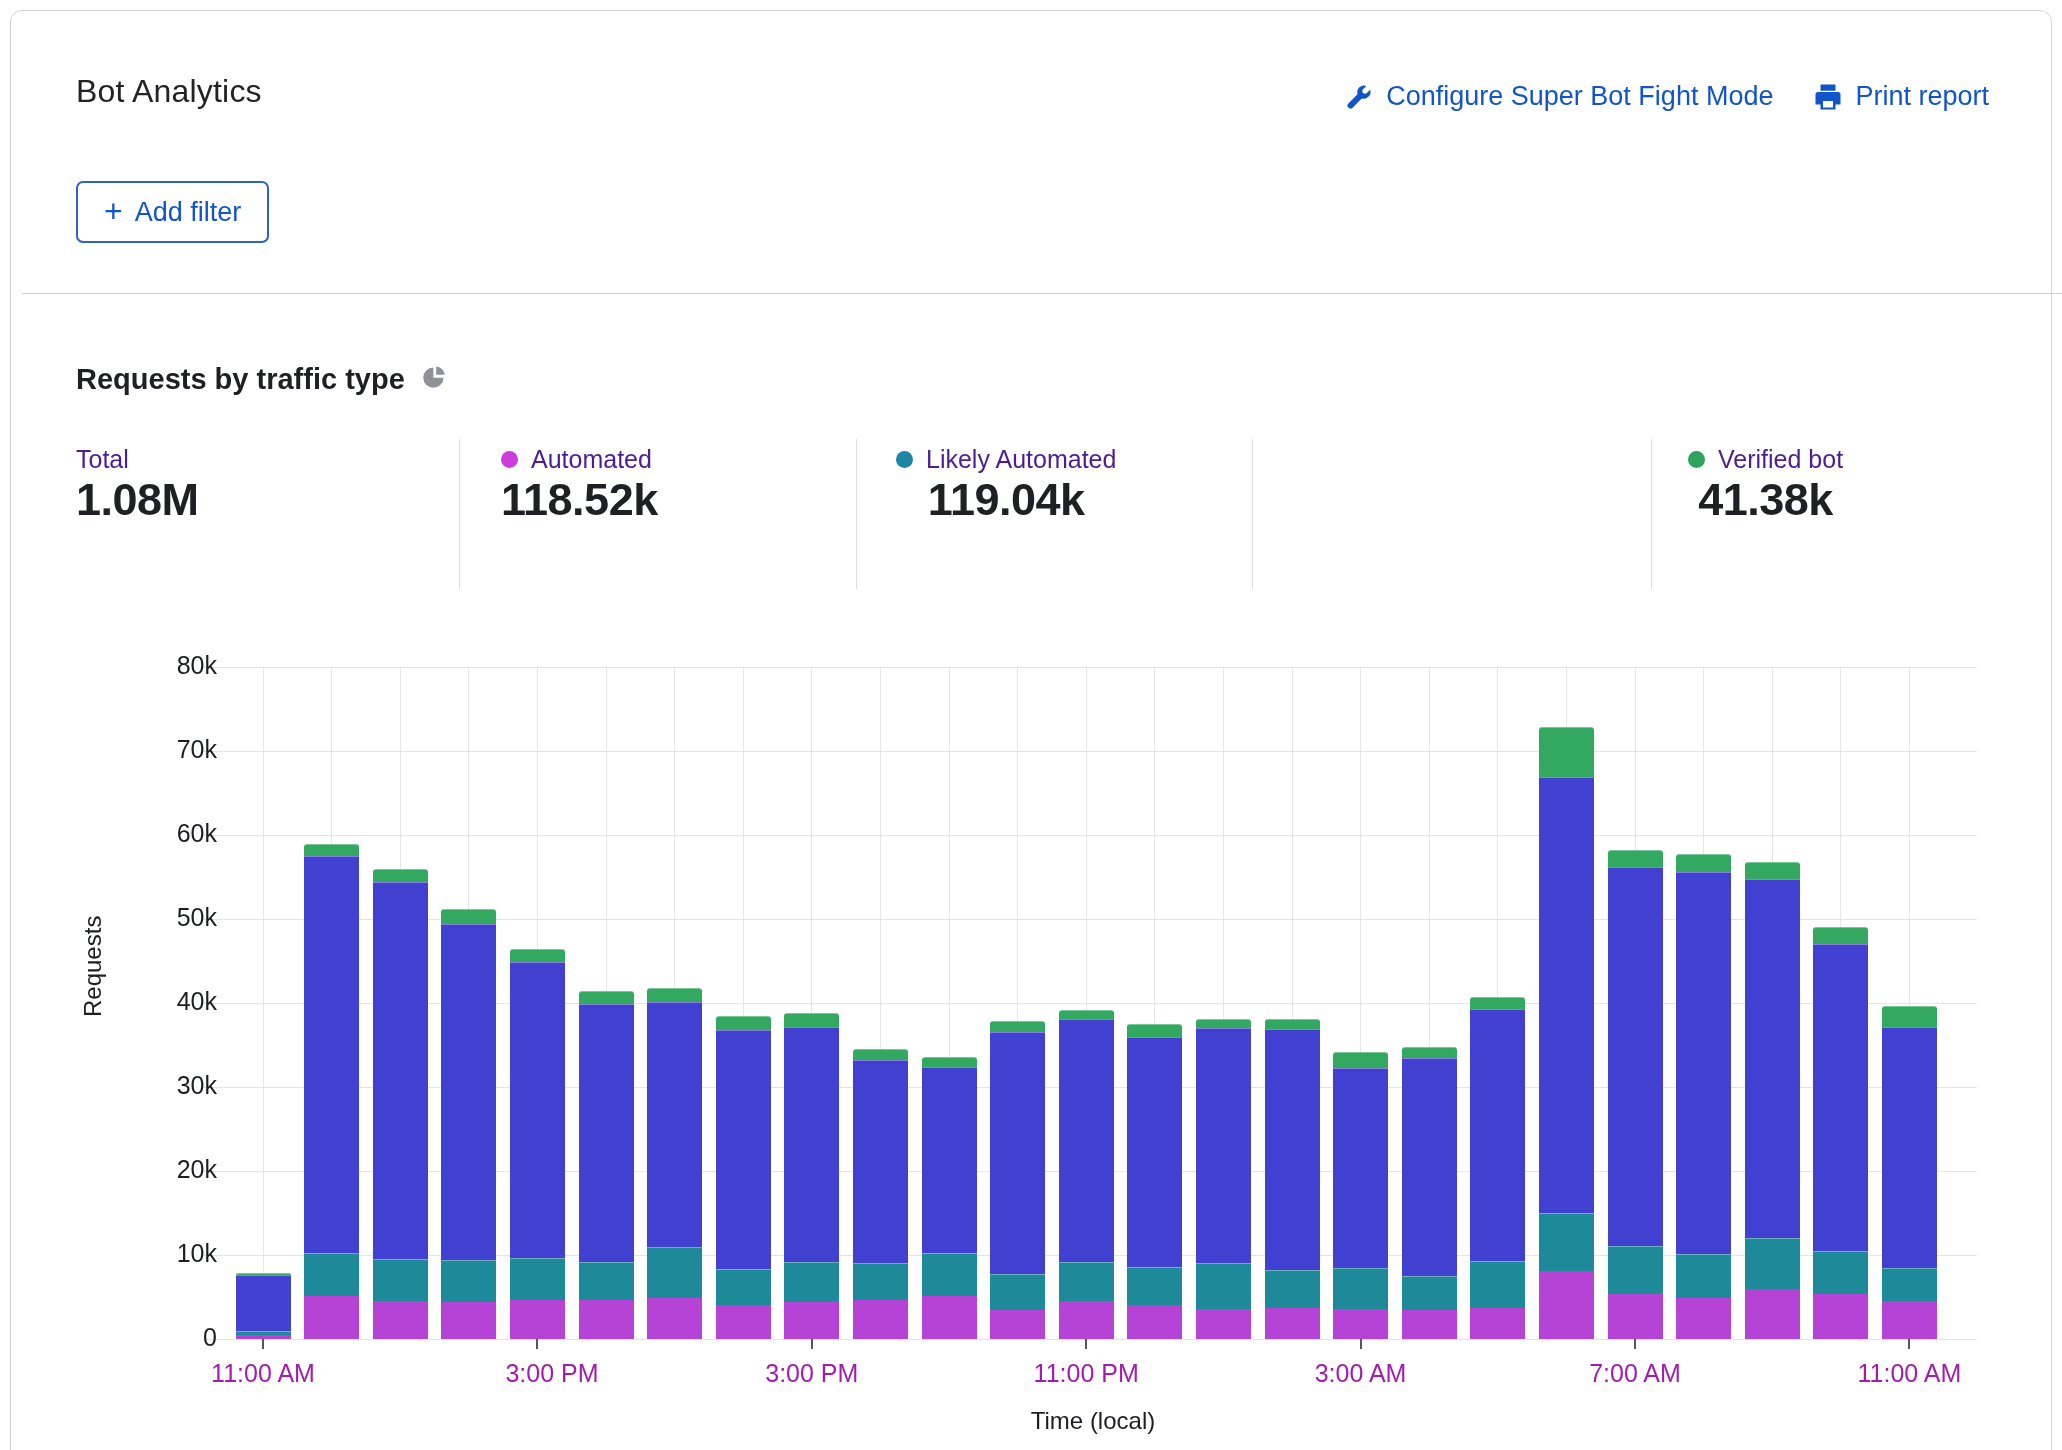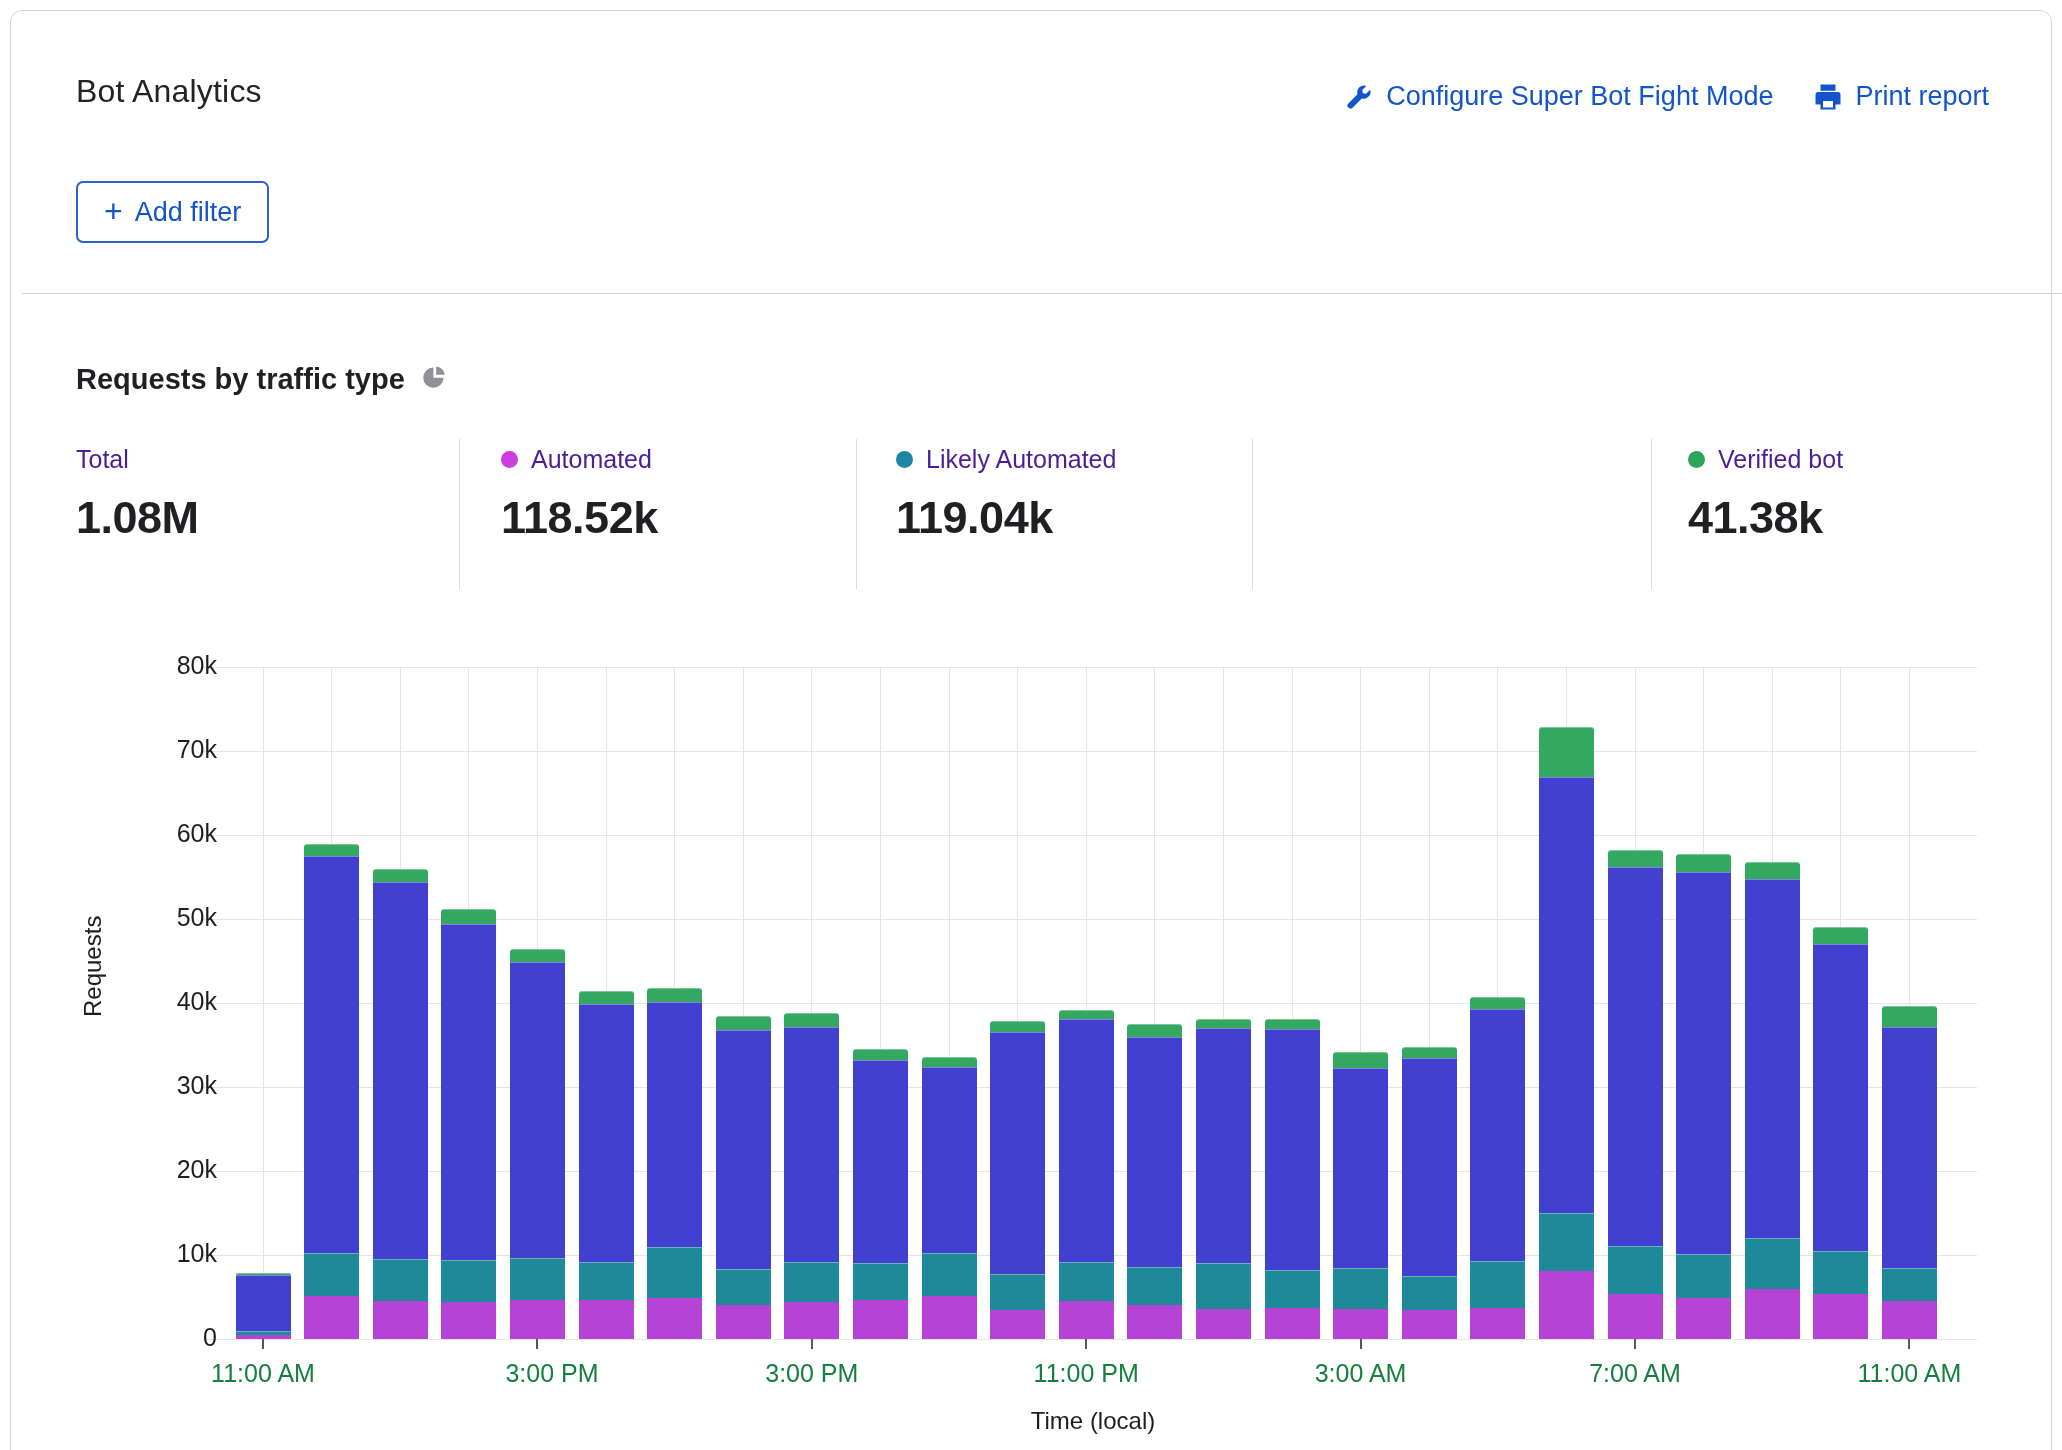--- a/index.html
+++ b/index.html
@@ -19,30 +19,30 @@
           font-size:27px; color:#232326; cursor:pointer; }
   .select .caret { margin-left:auto; width:0; height:0; border-left:10px solid transparent;
           border-right:10px solid transparent; border-top:12px solid #6b6e74; }
   .divider { position:absolute; left:11px; top:282px; width:2040px; height:1px; background:#cfcfd4; }
   .section-title-row { position:absolute; left:65px; top:352px; display:flex; align-items:flex-start; gap:16px; }
   .section-title { font-size:29px; font-weight:700; color:#1f2023; }
   .stats { position:absolute; left:0; top:428px; width:2062px; height:160px; }
   .stat { position:absolute; top:6px; }
   .stat .lab { display:flex; align-items:center; gap:13px; font-size:25px; color:#4c1d95; }
   .stat .dot { width:17px; height:17px; border-radius:50%; }
-  .stat .val { margin-top:18px; font-size:45px; font-weight:700; color:#1f2023; letter-spacing:-.5px; }
+  .stat .val { font-size:45px; font-weight:700; color:#1f2023; letter-spacing:-.5px;text-align:center; }
   .stat-sep { position:absolute; top:0; width:1px; height:150px; background:#dcdce0; }
   
   .plot { position:absolute; left:192px; top:656px; width:1774px; height:672px; }
   .hline { position:absolute; left:0; width:100%; height:1px; background:#e5e5e8; }
   .vline { position:absolute; top:0; width:1px; height:100%; background:#e5e5e8; }
   .bar { position:absolute; bottom:0; display:flex; flex-direction:column-reverse; }
   .seg { width:100%; }
   .ylab { position:absolute; width:170px; text-align:right; font-size:25px; color:#1c1e22; }
-  .xlab { position:absolute; top:1348px; width:180px; margin-left:-90px; text-align:center; font-size:25px; color:#15803d; }
+  .xlab { position:absolute; top:1348px; width:180px; margin-left:-90px; text-align:center; font-size:25px; color:#a21caf; }
   .xtick { position:absolute; top:1328px; width:2px; height:10px; background:#55585e; }
   .ylabel-rot { position:absolute; left:52px; top:962px; width:60px; text-align:center;
        transform:rotate(-90deg); transform-origin:center; font-size:24px; color:#1c1e22; white-space:nowrap; }
   .xlabel { position:absolute; left:892px; top:1396px; width:380px; text-align:center; font-size:24px; color:#1c1e22; }
   svg { display:block; }
 </style>
 </head>
 <body>
 
 <div class="card">

